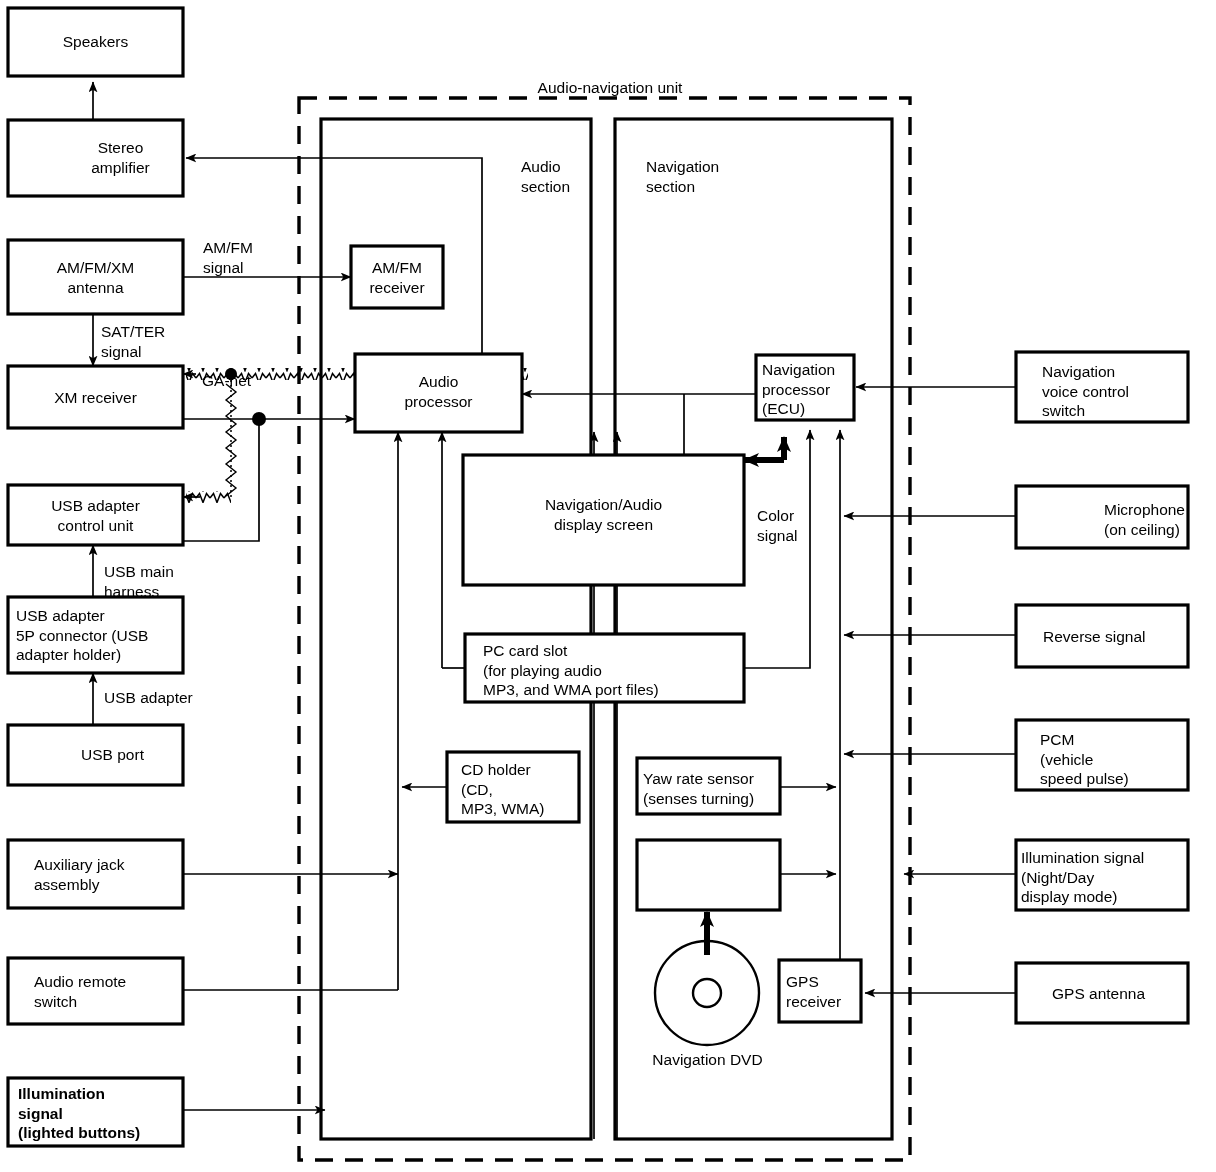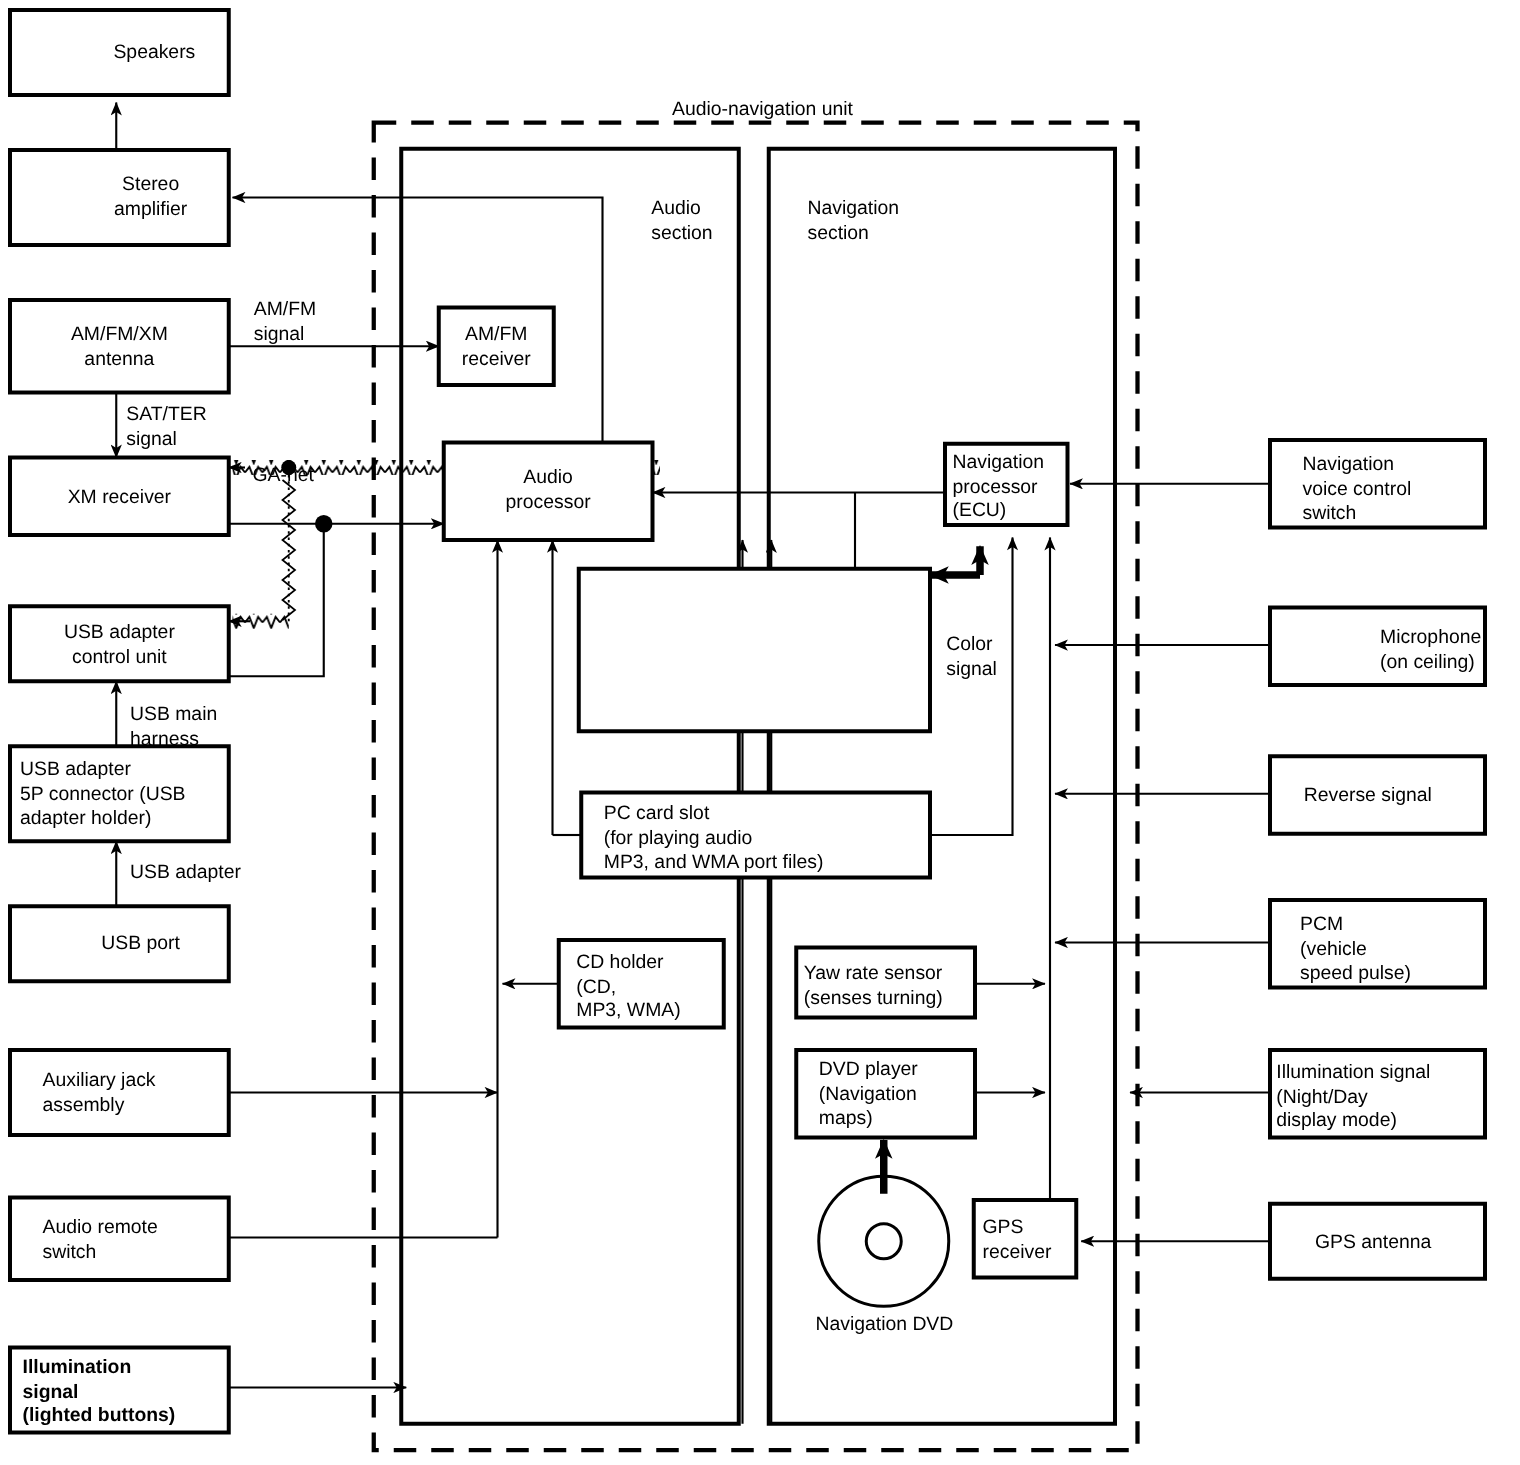--- a/index.html
+++ b/index.html
@@ -165,21 +165,21 @@
     <rect x="1016" y="840" width="172" height="70" class="blk"></rect>
     <rect x="1016" y="963" width="172" height="60" class="blk"></rect>
   </svg>
 
   <div class="lbl c" style="left:500px;top:78px;width:220px;">Audio-navigation unit</div>
   <div class="lbl l" style="left:521px;top:157px;width:110px;">Audio
 section</div>
   <div class="lbl l" style="left:646px;top:157px;width:120px;">Navigation
 section</div>
 
-  <div class="lbl c" style="left:8px;top:32px;width:175px;margin-left:28px;">Speakers</div>
+  <div class="lbl c" style="left:8px;top:32px;width:175px;">Speakers</div>
   <div class="lbl c" style="left:8px;top:138px;width:139px;padding-left:43px;">Stereo
 amplifier</div>
   <div class="lbl c" style="left:8px;top:258px;width:175px;">AM/FM/XM
 antenna</div>
   <div class="lbl c" style="left:8px;top:388px;width:175px;">XM receiver</div>
   <div class="lbl c" style="left:8px;top:496px;width:175px;">USB adapter
 control unit</div>
   <div class="lbl l" style="left:16px;top:606px;width:170px;">USB adapter
 5P connector (USB
 adapter holder)</div>
@@ -189,35 +189,34 @@
   <div class="lbl l" style="left:34px;top:972px;width:150px;">Audio remote
 switch</div>
   <div class="lbl l" style="left:18px;top:1084px;width:165px;font-weight:bold;">Illumination
 signal
 (lighted buttons)</div>
 
   <div class="lbl c" style="left:351px;top:258px;width:92px;">AM/FM
 receiver</div>
   <div class="lbl c" style="left:355px;top:372px;width:167px;">Audio
 processor</div>
+  <div class="lbl c" style="left:463px;top:495px;width:281px;">Navigation/Audio
+display screen</div>
   <div class="lbl l" style="left:483px;top:641px;width:260px;">PC card slot
 (for playing audio
 MP3, and WMA port files)</div>
   <div class="lbl l" style="left:461px;top:760px;width:125px;">CD holder
 (CD,
 MP3, WMA)</div>
 
   <div class="lbl l" style="left:762px;top:360px;width:95px;">Navigation
 processor
 (ECU)</div>
   <div class="lbl l" style="left:643px;top:769px;width:140px;">Yaw rate sensor
 (senses turning)</div>
-  <div class="lbl l" style="left:655px;top:846px;width:130px;">DVD player
-(Navigation
-maps)</div>
   <div class="lbl l" style="left:786px;top:972px;width:75px;">GPS
 receiver</div>
   <div class="lbl c" style="left:620px;top:1050px;width:175px;">Navigation DVD</div>
 
   <div class="lbl l" style="left:1042px;top:362px;width:160px;">Navigation
 voice control
 switch</div>
   <div class="lbl l" style="left:1104px;top:500px;width:160px;">Microphone
 (on ceiling)</div>
   <div class="lbl l" style="left:1043px;top:627px;width:160px;">Reverse signal</div>

